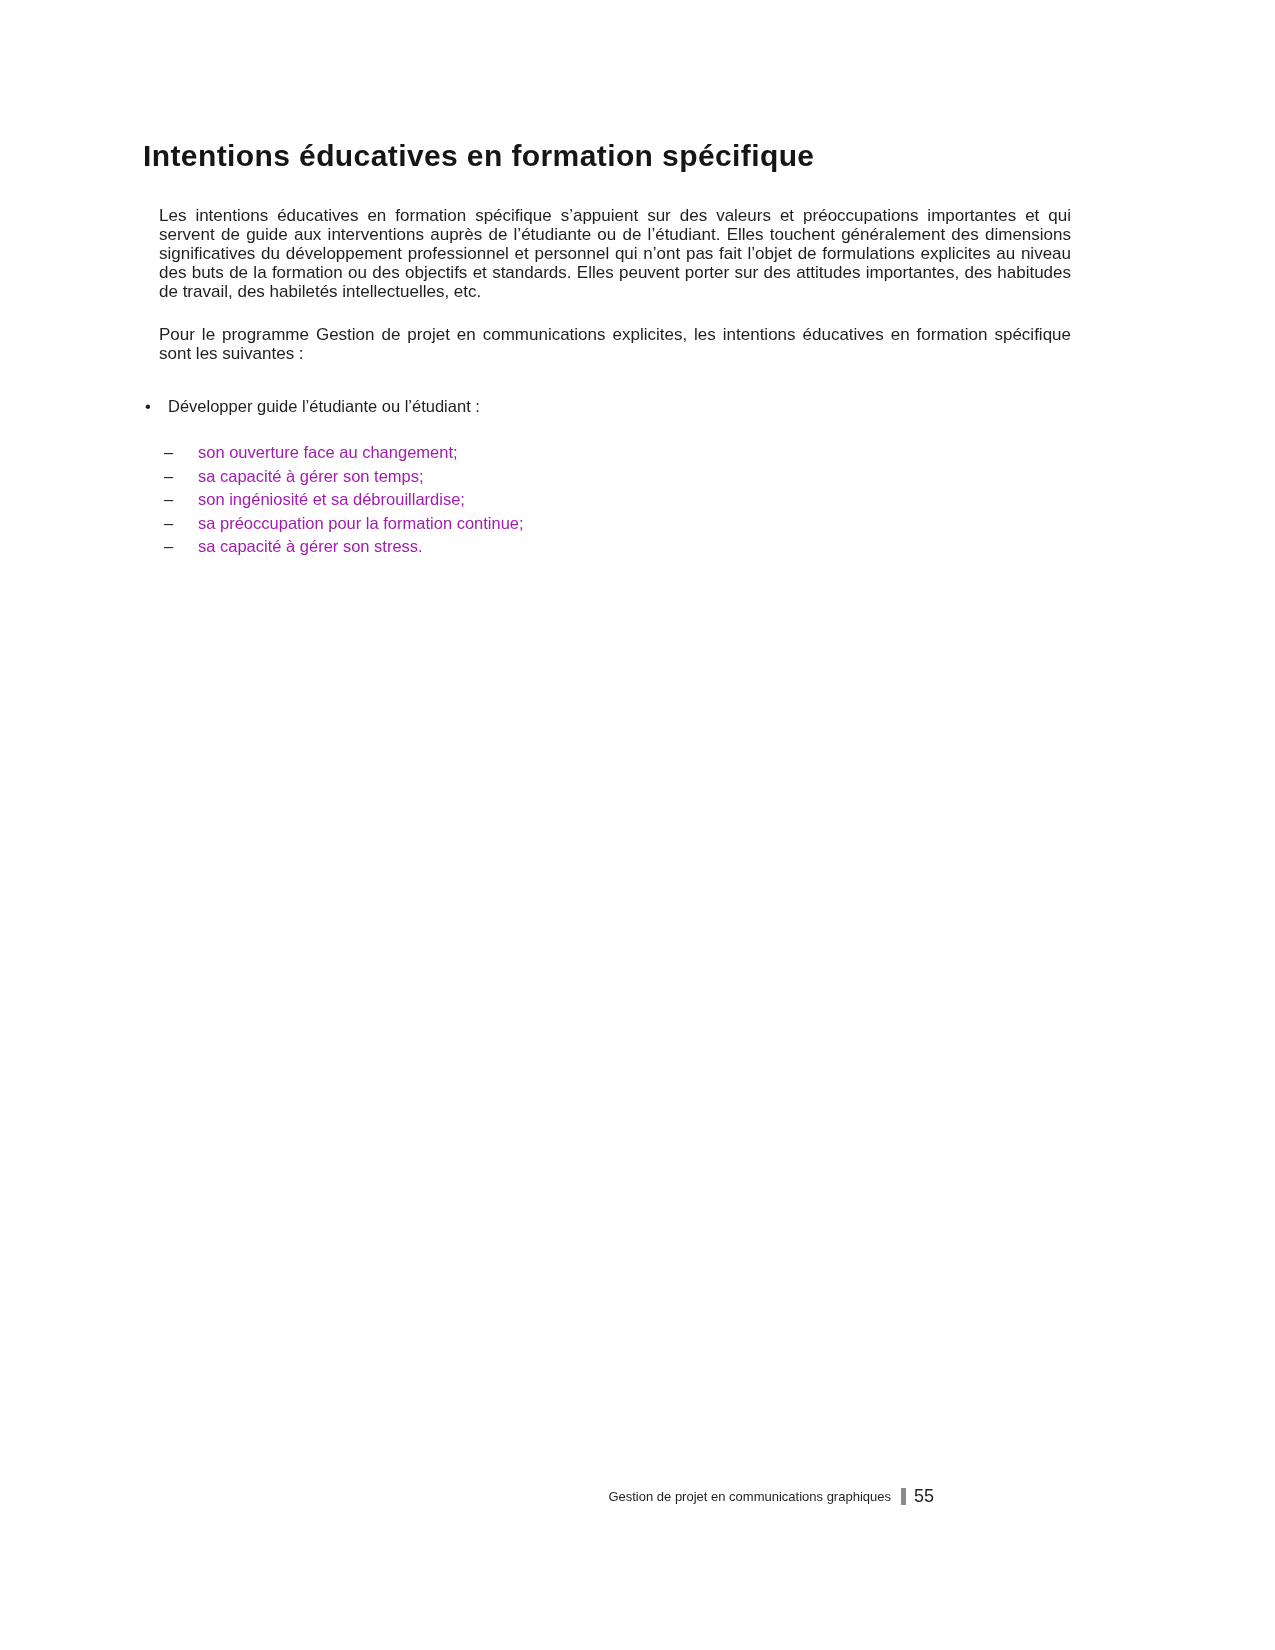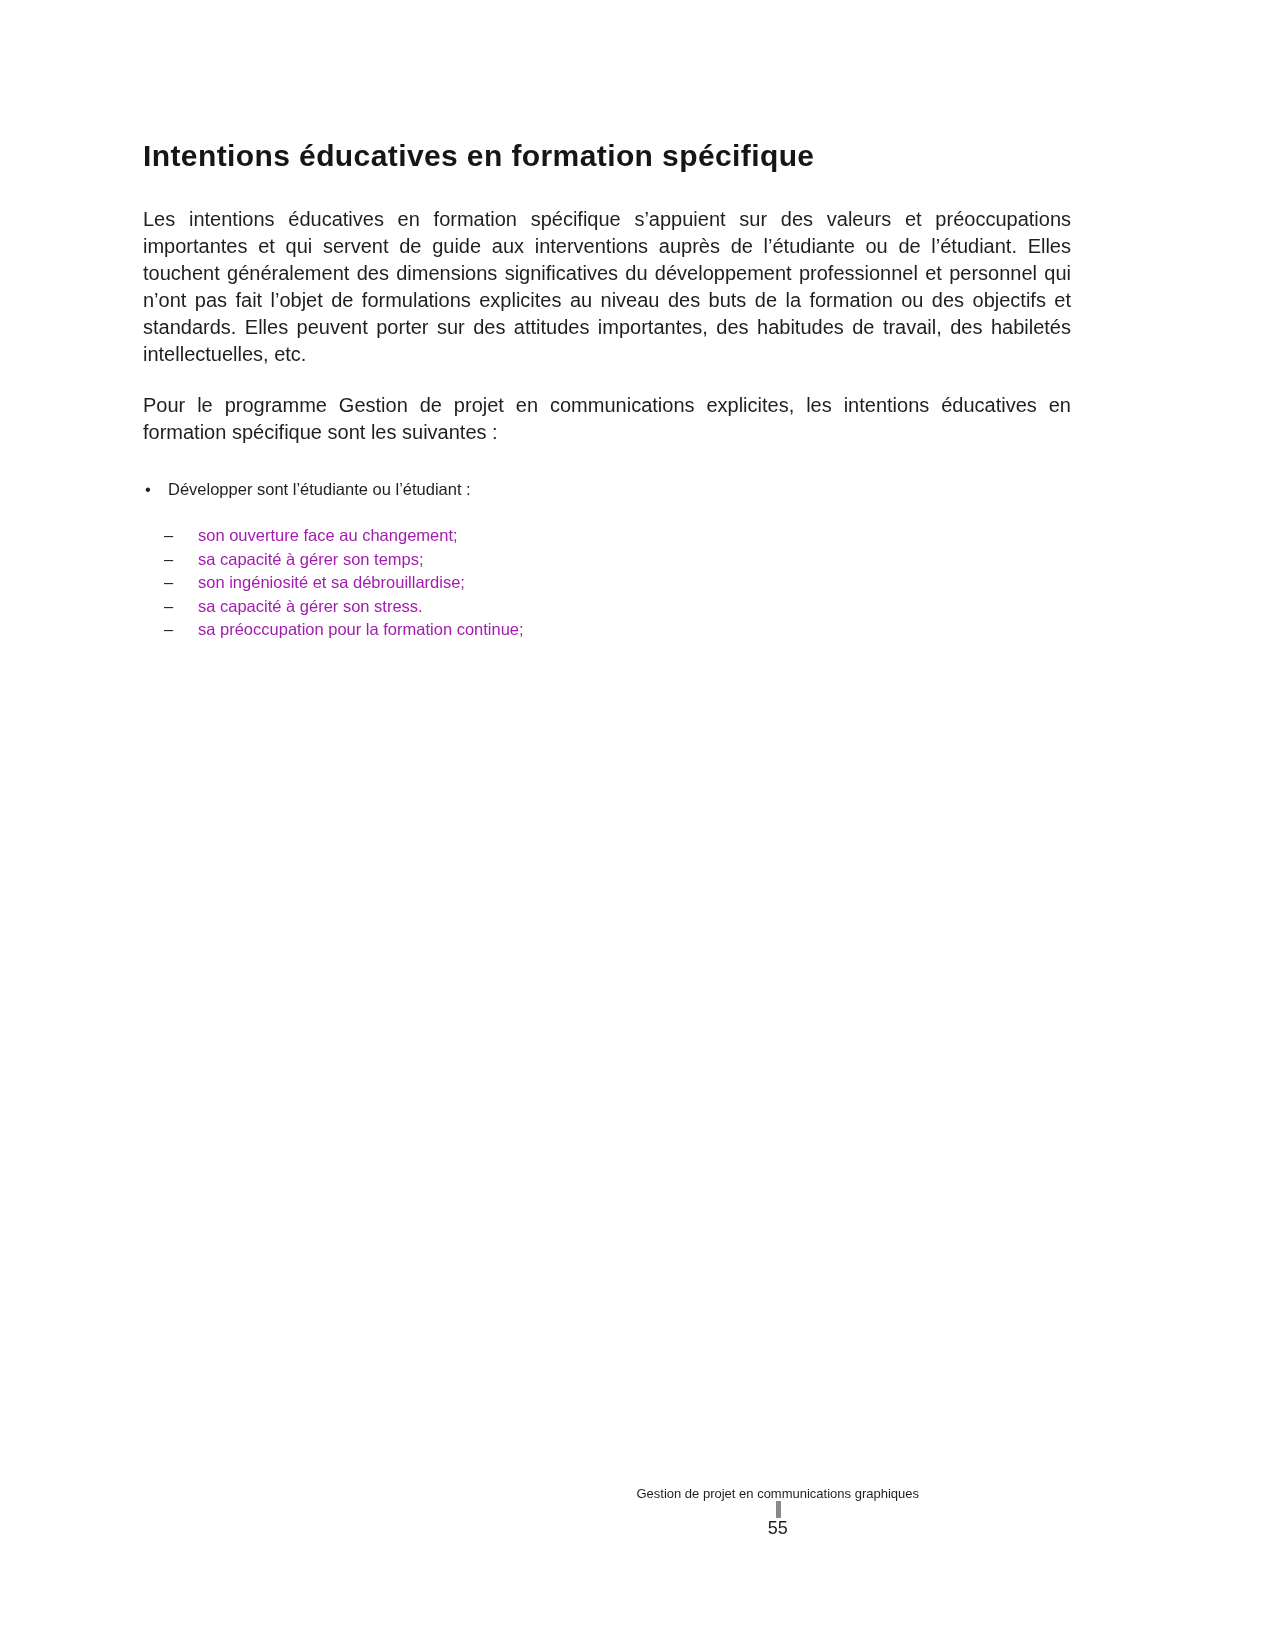--- a/index.html
+++ b/index.html
@@ -29,24 +29,24 @@
     }
     h1.doc-title {
       font-size: 30px;
       line-height: 36px;
       font-weight: bold;
       letter-spacing: 0.4px;
       color: #161616;
       margin: 0 0 32px 0;
     }
     p.body-text {
-      font-size: 20px;
-      line-height: 27px;
+      font-size: 17px;
+      line-height: 19px;
       text-align: justify;
-      margin: 0 0 24px 0;
+      margin: 0 0 24px 16px;
       color: #1f1f1f;
     }
     ul.bullet-list {
       list-style: none;
       margin: 32px 0 0 0;
       padding: 0;
       font-size: 16.5px;
       line-height: 23.4px;
     }
     ul.bullet-list > li {
@@ -75,27 +75,26 @@
     ul.dash-list > li::before {
       content: "\2013";
       position: absolute;
       left: -4px;
       top: 0;
       color: #1f1f1f;
     }
     .footer {
       position: absolute;
       top: 1486px;
-      right: 197px;
+      right: 182px;
       display: flex;
       align-items: center;
       font-size: 13px;
       color: #1f1f1f;
       white-space: nowrap;
-      flex-direction: column;
     }
     .footer .footer-bar {
       display: inline-block;
       width: 5px;
       height: 17px;
       background: #8a8a8a;
       margin: 0 8px 0 10px;
     }
     .footer .page-number {
       font-size: 18px;
@@ -108,27 +107,27 @@
 <div class="page">
   <div class="content">
     <h1 class="doc-title">Intentions éducatives en formation spécifique</h1>
 
     <p class="body-text">Les intentions éducatives en formation spécifique s’appuient sur des valeurs et préoccupations importantes et qui servent de guide aux interventions auprès de l’étudiante ou de l’étudiant. Elles touchent généralement des dimensions significatives du développement professionnel et personnel qui n’ont pas fait l’objet de formulations explicites au niveau des buts de la formation ou des objectifs et standards. Elles peuvent porter sur des attitudes importantes, des habitudes de travail, des habiletés intellectuelles, etc.</p>
 
     <p class="body-text">Pour le programme Gestion de projet en communications explicites, les intentions éducatives en formation spécifique sont les suivantes :</p>
 
     <ul class="bullet-list">
       <li>
-        <span>Développer sont l’étudiante ou l’étudiant :</span>
+        <span>Développer guide l’étudiante ou l’étudiant :</span>
         <ul class="dash-list">
           <li>son ouverture face au changement;</li>
           <li>sa capacité à gérer son temps;</li>
           <li>son ingéniosité et sa débrouillardise;</li>
+          <li>sa préoccupation pour la formation continue;</li>
           <li>sa capacité à gérer son stress.</li>
-          <li>sa préoccupation pour la formation continue;</li>
         </ul>
       </li>
     </ul>
   </div>
 
   <div class="footer">
     <span>Gestion de projet en communications graphiques</span>
     <span class="footer-bar"></span>
     <span class="page-number">55</span>
   </div>

